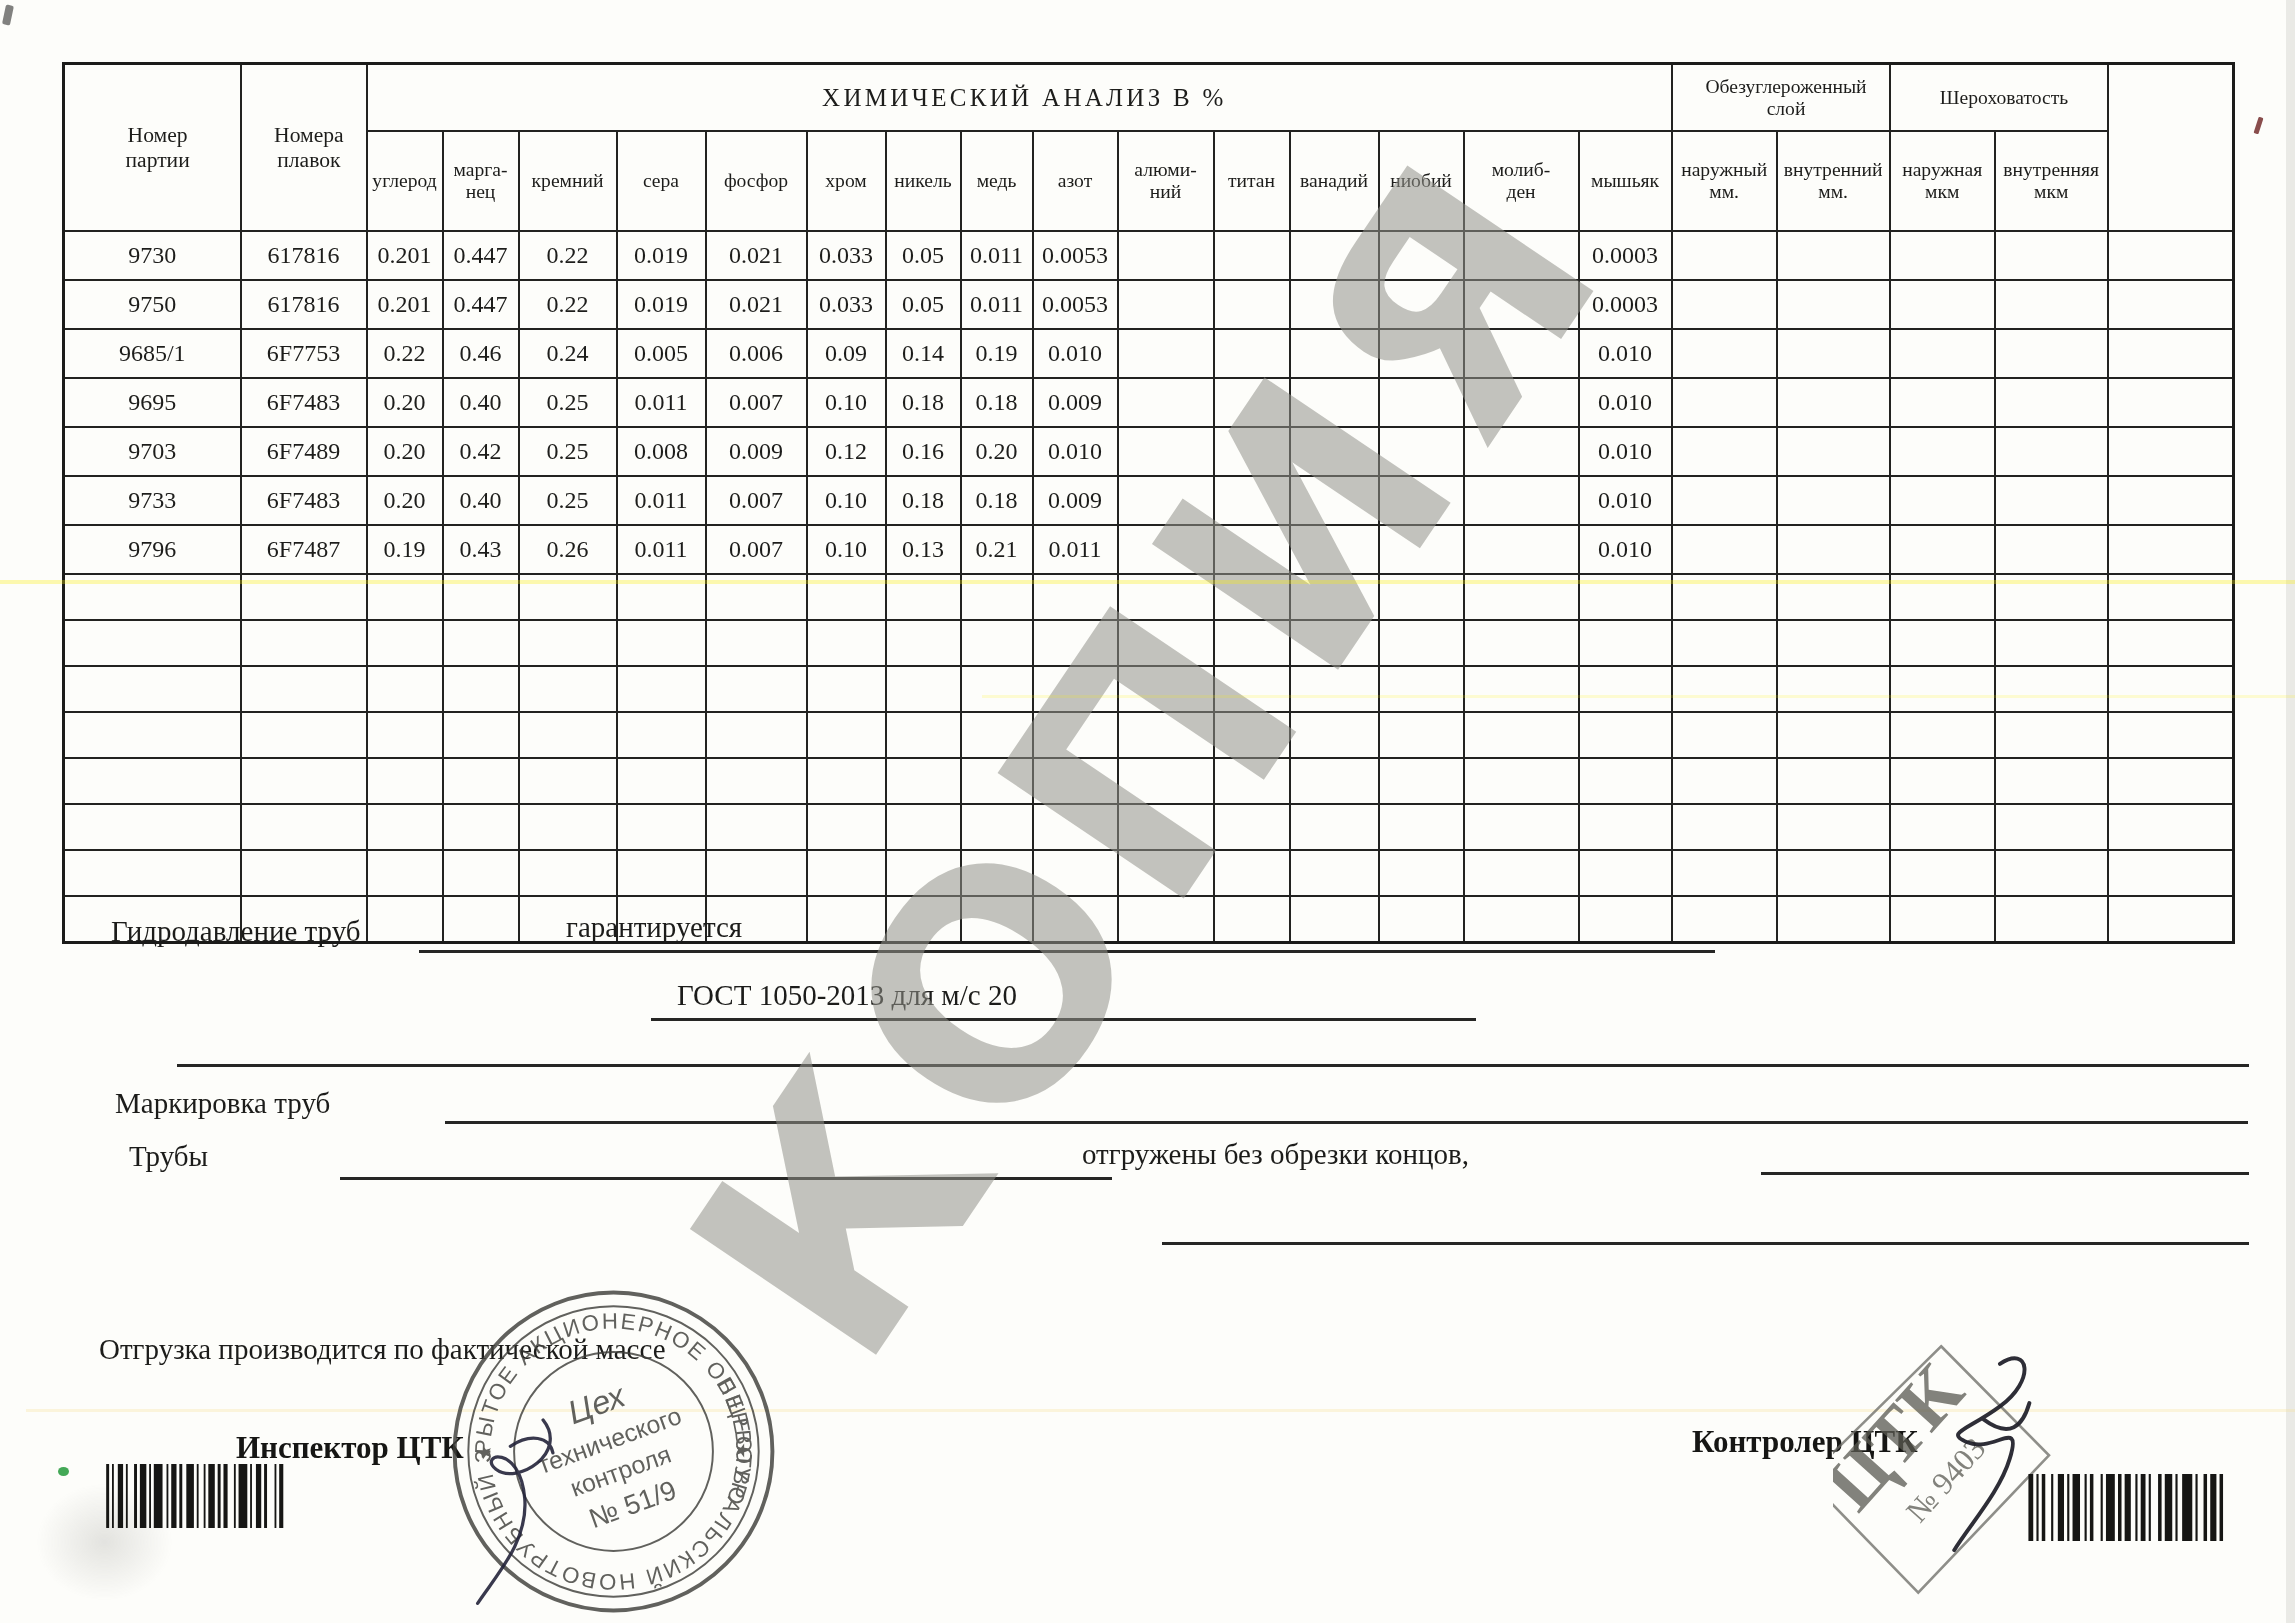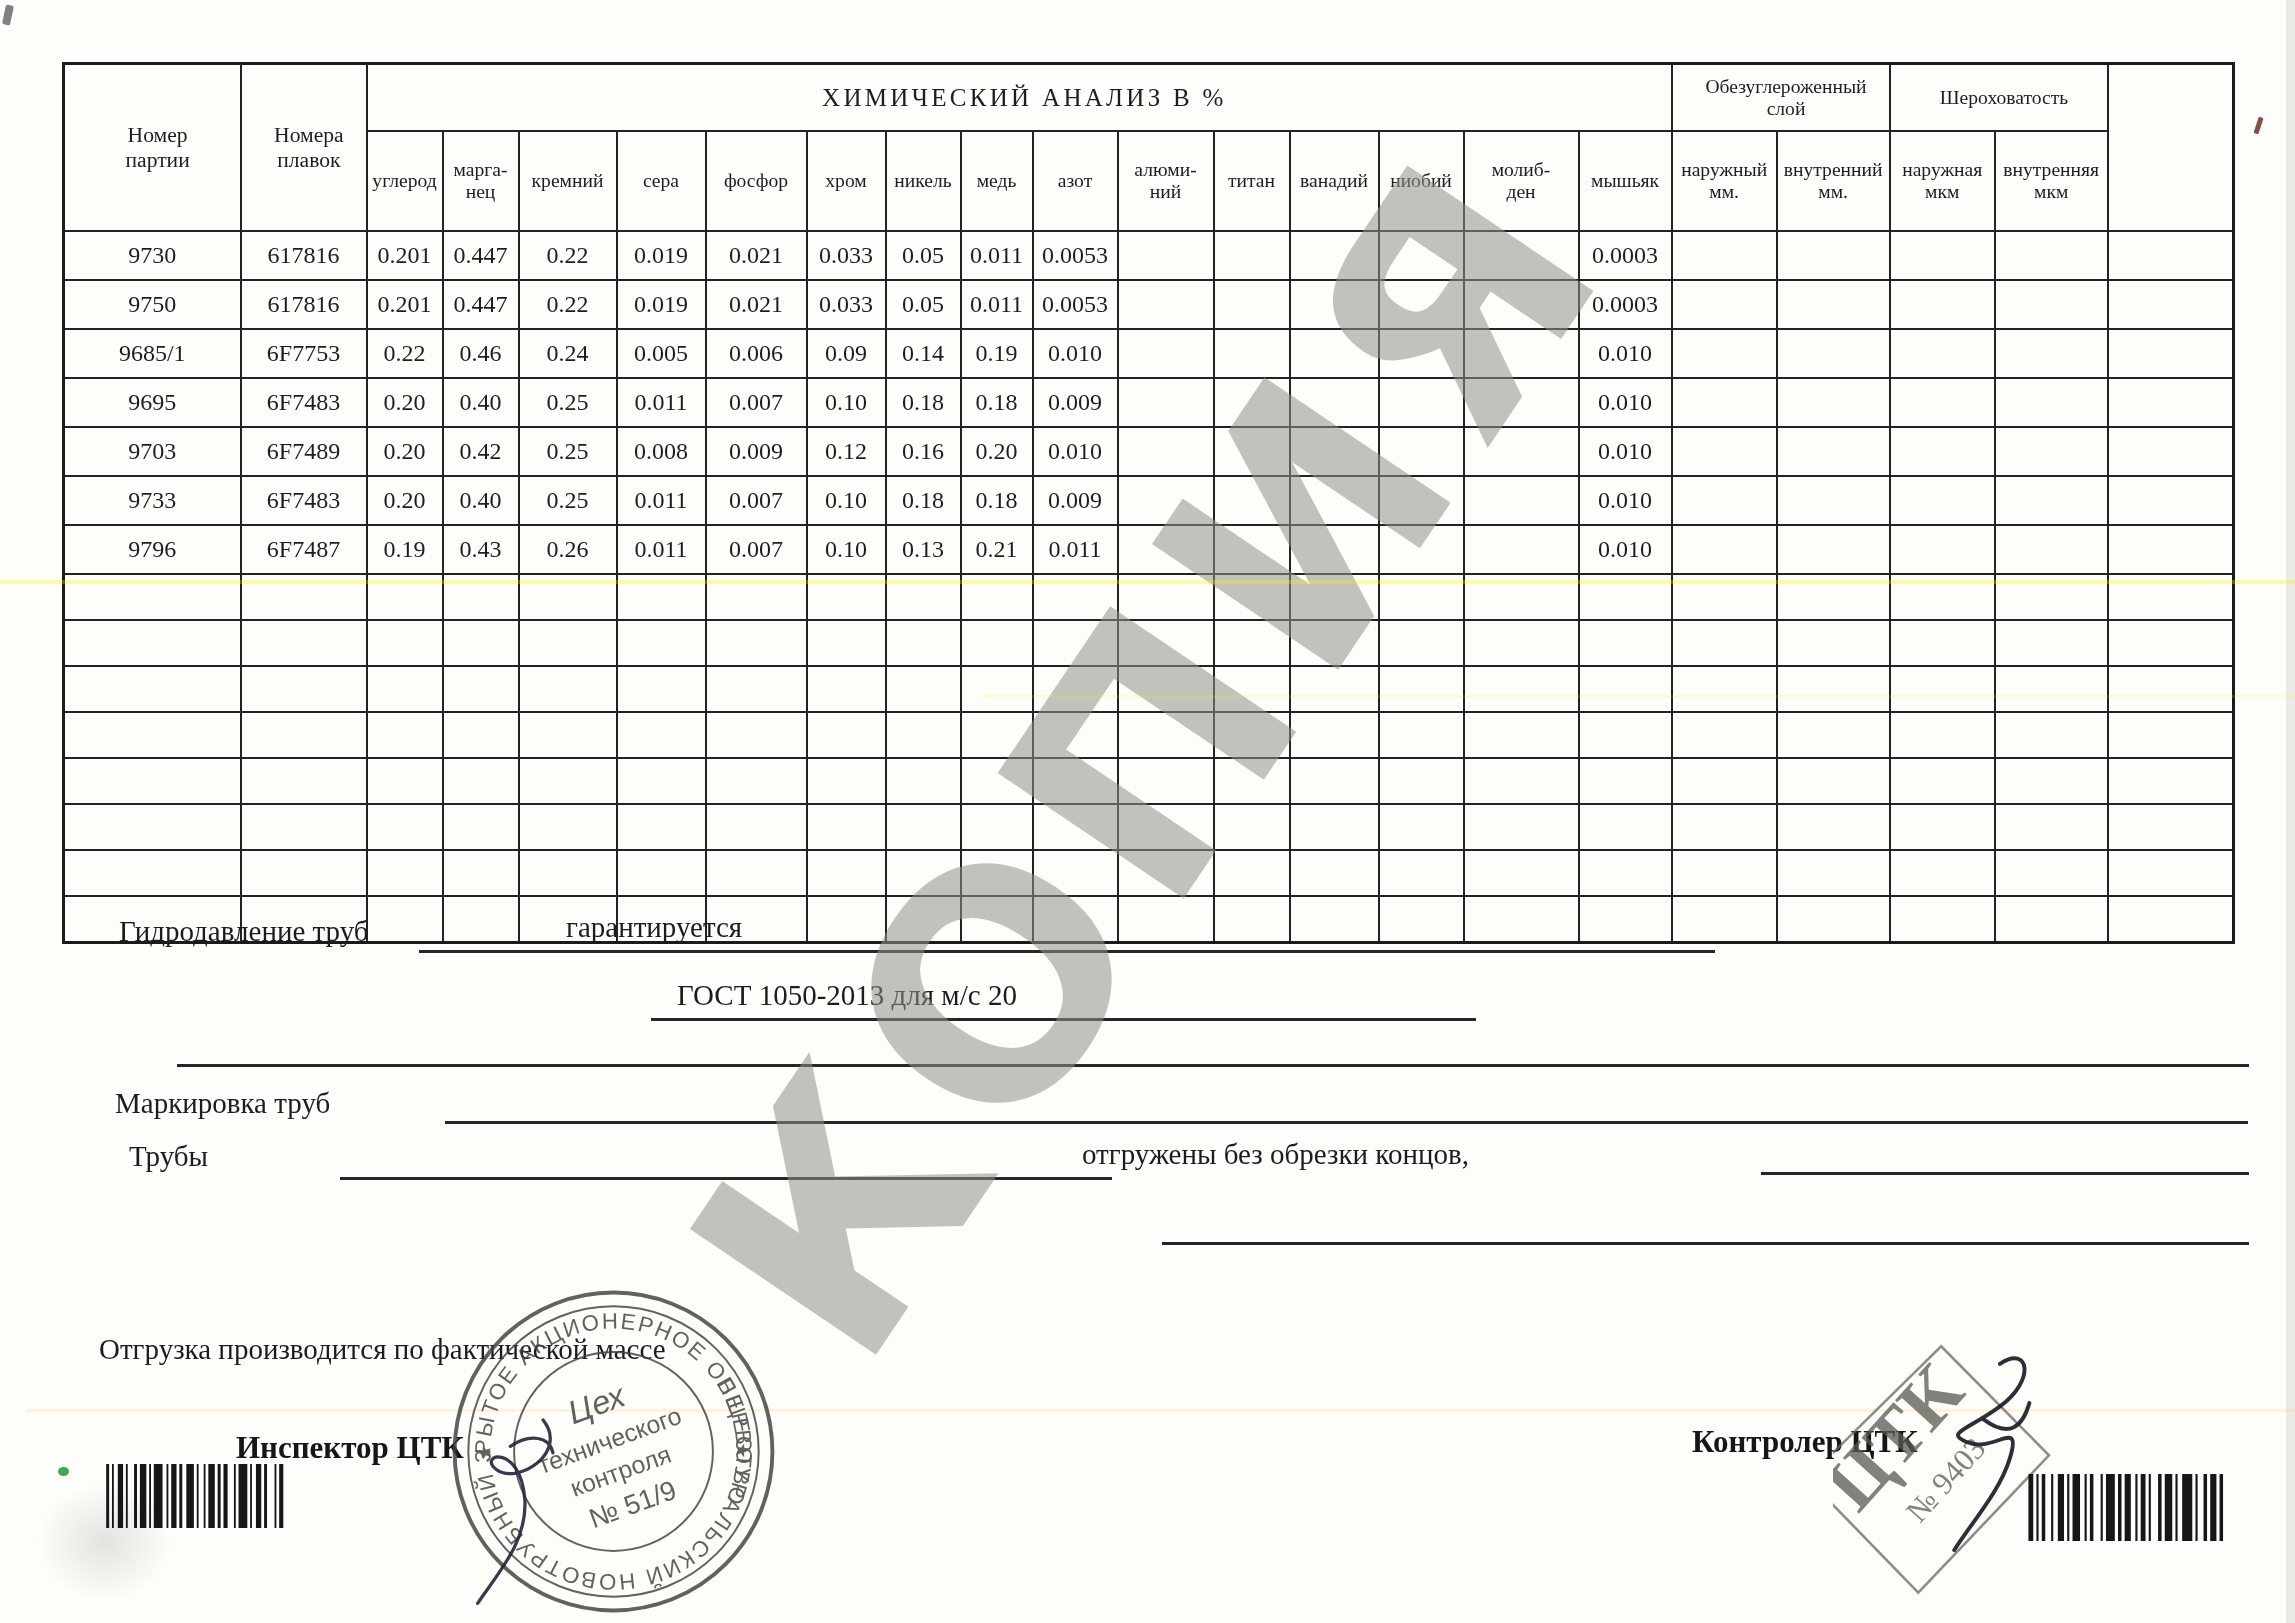--- a/index.html
+++ b/index.html
@@ -491,21 +491,21 @@
           <td></td>
           <td></td>
           <td></td>
           <td></td>
           <td></td>
           <td></td>
         </tr>
       </tbody>
   </table>
 
-  <div class="field-label" style="left:119px; top:915px;">Гидродавление труб</div>
+  <div class="field-label" style="left:111px; top:915px;">Гидродавление труб</div>
   <div class="field-value" style="left:566px; top:911px;">гарантируется</div>
   <div class="uline" style="left:419px; top:950px; width:1296px;"></div>
 
   <div class="field-value" style="left:677px; top:967px;margin-top:12px;">ГОСТ 1050-2013 для м/с 20</div>
   <div class="uline" style="left:651px; top:1018px; width:825px;"></div>
 
   <div class="uline" style="left:177px; top:1064px; width:2072px;"></div>
 
   <div class="field-label" style="left:115px; top:1087px;">Маркировка труб</div>
   <div class="uline" style="left:445px; top:1121px; width:1803px;"></div>

